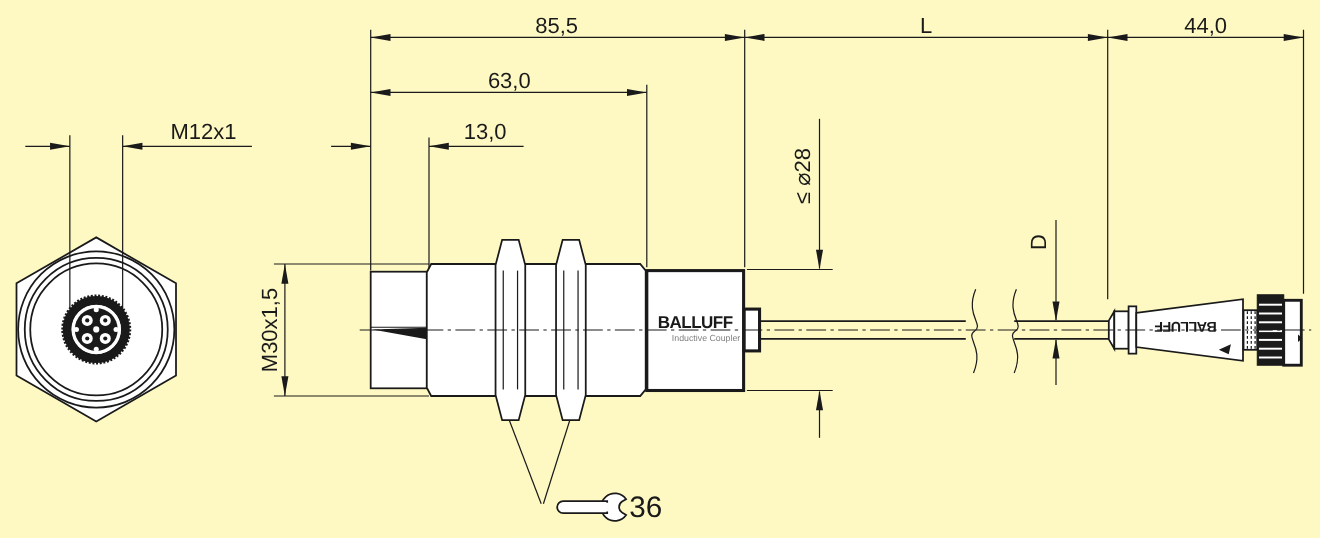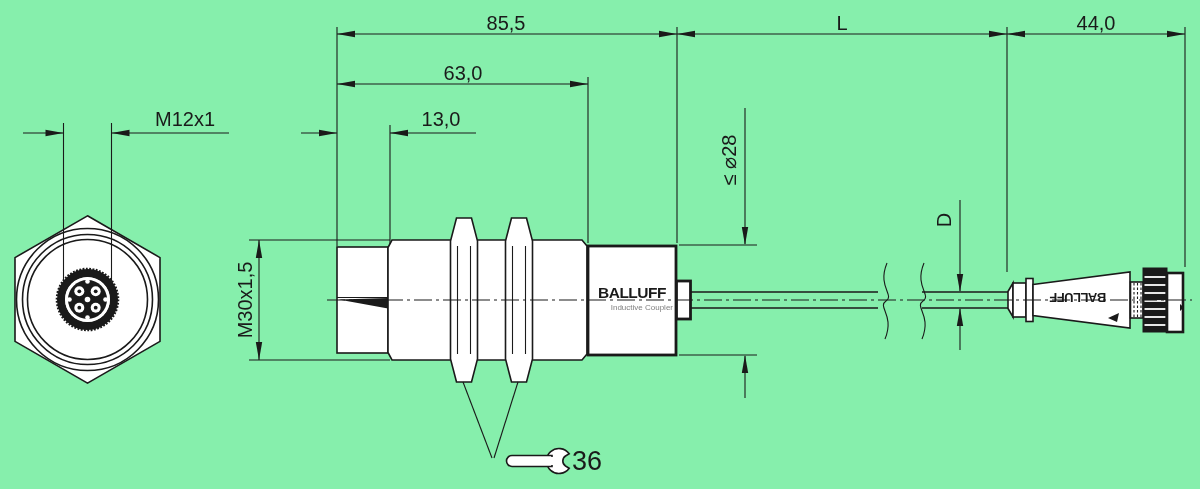--- a/index.html
+++ b/index.html
@@ -1,16 +1,16 @@
 <!DOCTYPE html>
 <html><head>
 <meta charset="utf-8">
 <style>
   html,body{margin:0;padding:0;background:#ffffff;}
-  .stage{position:relative;width:1200px;height:489px;background:#86efac;overflow:hidden;
+  .stage{position:relative;width:1200px;height:489px;background:#fef9c3;overflow:hidden;
          font-family:"Liberation Sans","DejaVu Sans",sans-serif;}
   svg{display:block;}
   .ln{fill:#ffffff;stroke:#1a1a1a;stroke-width:1.6;stroke-linejoin:miter;}
   .ln-open{fill:none;stroke:#1a1a1a;stroke-width:1.6;}
   .thin{fill:none;stroke:#1a1a1a;stroke-width:1.1;}
   .thick{fill:#ffffff;stroke:#1a1a1a;stroke-width:2.8;}
   .blk{fill:#1a1a1a;stroke:none;}
   .wht{fill:#ffffff;stroke:none;}
   .dimtext{font-family:"Liberation Sans","DejaVu Sans",sans-serif;font-size:20px;fill:#1a1a1a;}
   .brandtext{font-family:"Liberation Sans","DejaVu Sans",sans-serif;font-size:15.5px;font-weight:bold;

